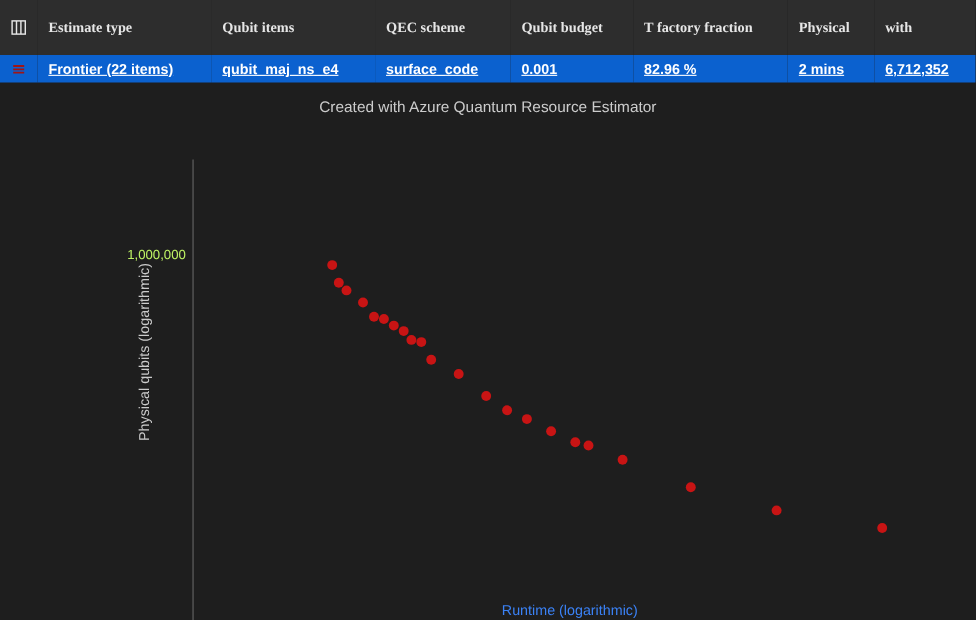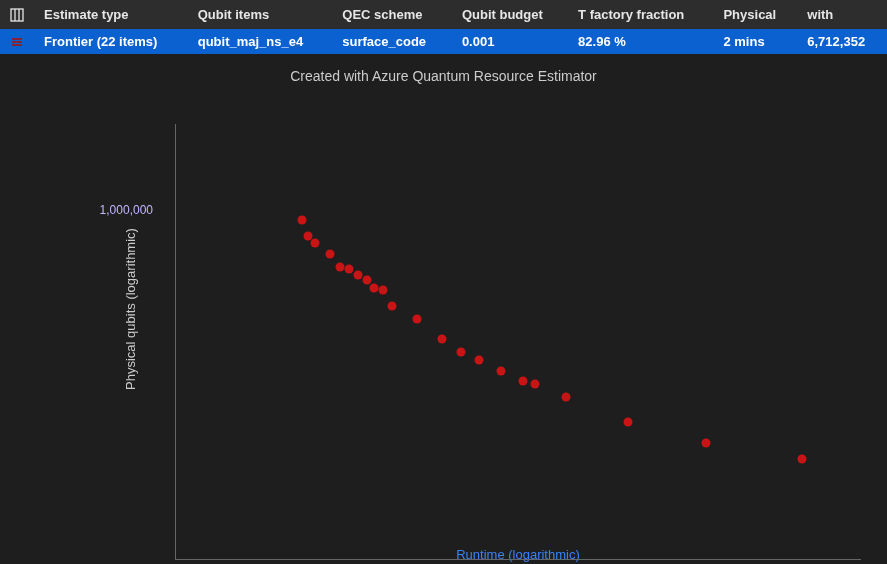--- a/index.html
+++ b/index.html
@@ -12,28 +12,30 @@
   }
   .root { width: 100%; height: 100%; display: flex; flex-direction: column; }
 
   
   .tbl { width: 100%; border-collapse: collapse; font-size: 13px; }
   .tbl th {
     background: #2d2d2d;
     color: #e6e6e6;
     font-weight: 600;
     text-align: left;
-    padding: 7px 10px;
+    padding: 17px 10px;
     white-space: nowrap;
+    font-family: Liberation Serif, serif;
   }
   .tbl td {
     padding: 5px 10px;
     white-space: nowrap;
     color: #ffffff;
     font-weight: 600;
+    text-decoration: underline;
   }
   .tbl tr.selected { background: #0b61cf; }
   .icon-cell { width: 28px; text-align: center; padding: 4px 4px; }
   .grid-icon svg, .collapse-icon svg { display: block; margin: auto; }
 
   
   .chart-wrap { flex: 1; position: relative; padding-left: 28px; }
   .chart-title {
     position: absolute; top: 14px; left: 0; right: 0;
     text-align: center; font-size: 14px; color: #cccccc;
@@ -55,22 +57,22 @@
   }
   .xlabel {
     position: absolute;
     left: 175px; width: 686px;
     bottom: 2px;
     text-align: center;
     font-size: 13px; color: #3b82f6;
   }
   .ytick {
     position: absolute;
-    right: 734px;
-    font-size: 12px; color: #c4b5fd;
+    right: 718px;
+    font-size: 12px; color: #bef264;
     transform: translateY(-50%);
     text-align: right;
   }
   .xtick {
     position: absolute;
     top: 512px;
     font-size: 12px; color: #cccccc;
     transform: translateX(-50%);
     white-space: nowrap;
   }

